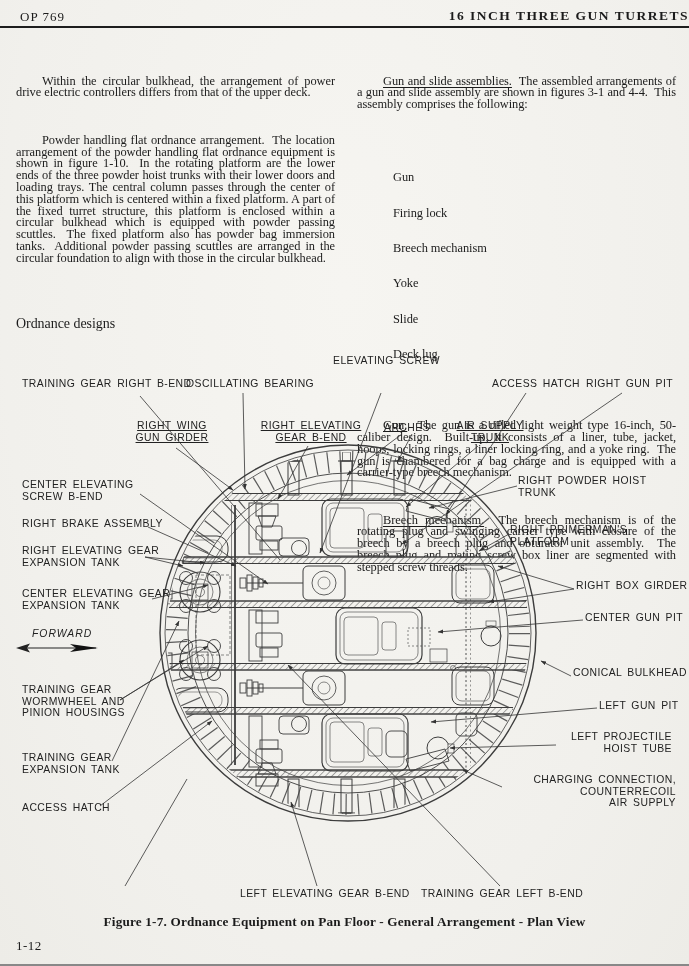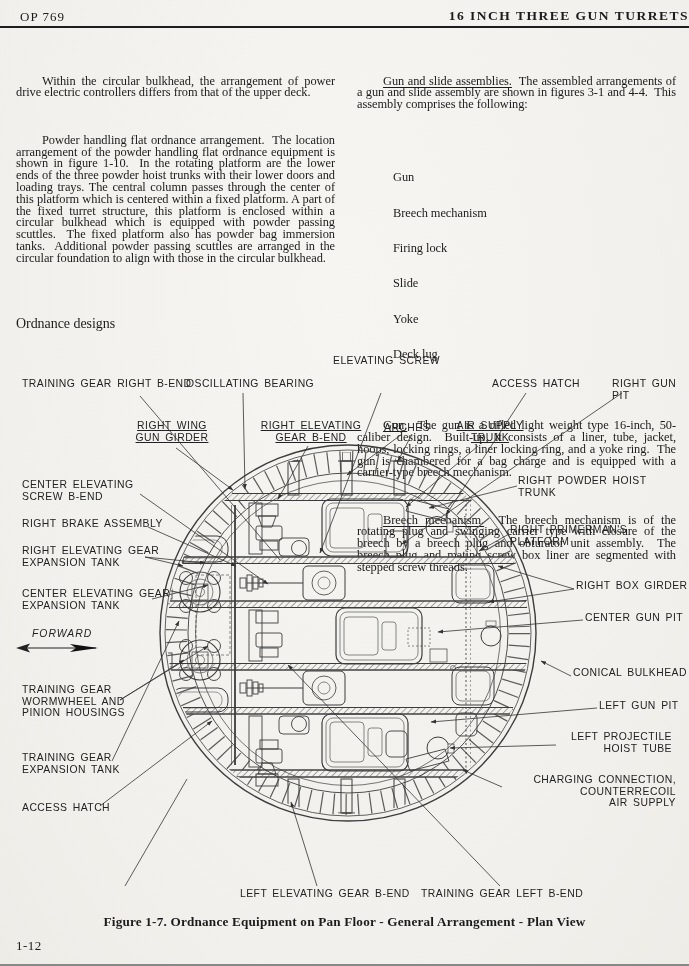--- a/index.html
+++ b/index.html
@@ -42,24 +42,24 @@
   <div class="col col-l">
     <p>Within the circular bulkhead, the arrangement of power drive electric controllers differs from that of the upper deck.</p>
     <p>Powder handling flat ordnance arrangement.  The location arrangement of the powder handling flat ordnance equipment is shown in figure 1-10.  In the rotating platform are the lower ends of the three powder hoist trunks with their lower doors and loading trays. The central column passes through the center of this platform which is centered within a fixed platform. A part of the fixed turret structure, this platform is enclosed within a circular bulkhead which is equipped with powder passing scuttles.  The fixed platform also has powder bag immersion tanks.  Additional powder passing scuttles are arranged in the circular foundation to align with those in the circular bulkhead.</p>
     <div class="subhead">Ordnance designs</div>
   </div>
 
   <div class="col col-r">
     <p><span class="lead">Gun and slide assemblies.</span><span>  The assembled arrangements of a gun and slide assembly are shown in figures 3-1 and 4-4.  This assembly comprises the following:</span></p>
     <div class="glist">
       <div>Gun</div>
+      <div>Firing lock</div>
       <div>Breech mechanism</div>
-      <div>Firing lock</div>
+      <div>Yoke</div>
       <div>Slide</div>
-      <div>Yoke</div>
       <div>Deck lug</div>
     </div>
     <p><span class="lead">Gun.</span><span>  The gun is a rifled light weight type 16-inch, 50-caliber design.  Built-up, it consists of a liner, tube, jacket, hoops, locking rings, a liner locking ring, and a yoke ring.  The gun is chambered for a bag charge and is equipped with a carrier-type breech mechanism.</span></p>
     <p><span class="lead">Breech mechanism.</span><span>  The breech mechanism is of the rotating plug and swinging carrier type with closure of the breech by a breech plug and obturator unit assembly.  The breech plug and mating screw box liner are segmented with stepped screw threads.</span></p>
   </div>
 
   <svg width="689" height="966" viewBox="0 0 689 966">
     <defs>
       <pattern id="hatch" width="4.5" height="4.5" patternUnits="userSpaceOnUse" patternTransform="rotate(45)">
         <line x1="0" y1="0" x2="0" y2="4.5" stroke="#575757" stroke-width="1"></line>
@@ -277,21 +277,21 @@
       <line x1="20" y1="648" x2="96" y2="648" stroke="#222" stroke-width="1.2"></line>
       <polygon points="16,648 30,643.5 27,648 30,652.5" fill="#222"></polygon>
       <polygon points="70,644 98,648 70,652 76,648" fill="#111"></polygon>
     </g>
   </svg>
 
   <div class="dlabel" style="left:22px;top:378px">TRAINING GEAR RIGHT B-END</div>
   <div class="dlabel" style="left:186px;top:378px">OSCILLATING BEARING</div>
   <div class="dlabel" style="left:333px;top:355px">ELEVATING SCREW</div>
   <div class="dlabel" style="left:492px;top:378px">ACCESS HATCH</div>
-  <div class="dlabel" style="left:612px;top:378px">RIGHT GUN PIT</div>
+  <div class="dlabel" style="left:586px;top:378px">RIGHT GUN PIT</div>
   <div class="dlabel ca" style="left:126px;top:420px;width:92px">RIGHT WING
 GUN GIRDER</div>
   <div class="dlabel ca" style="left:258px;top:420px;width:106px">RIGHT ELEVATING
 GEAR B-END</div>
   <div class="dlabel" style="left:384px;top:422px">ARCHES</div>
   <div class="dlabel ca" style="left:446px;top:420px;width:88px">AIR SUPPLY
 TRUNK</div>
   <div class="dlabel" style="left:518px;top:475px">RIGHT POWDER HOIST TRUNK</div>
   <div class="dlabel" style="left:510px;top:524px">RIGHT PRIMERMAN'S PLATFORM</div>
   <div class="dlabel" style="left:576px;top:580px">RIGHT BOX GIRDER</div>

